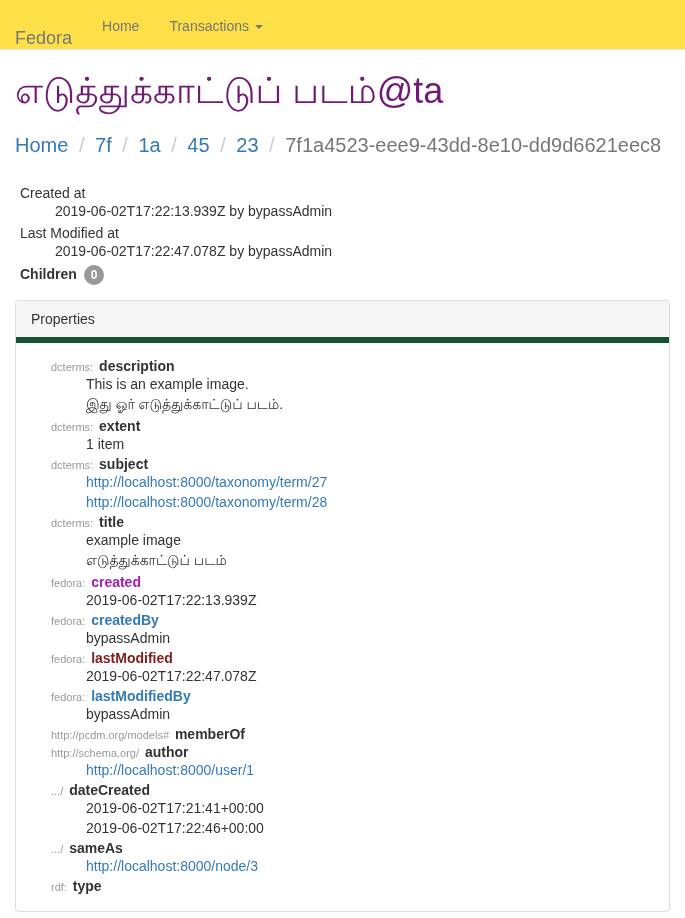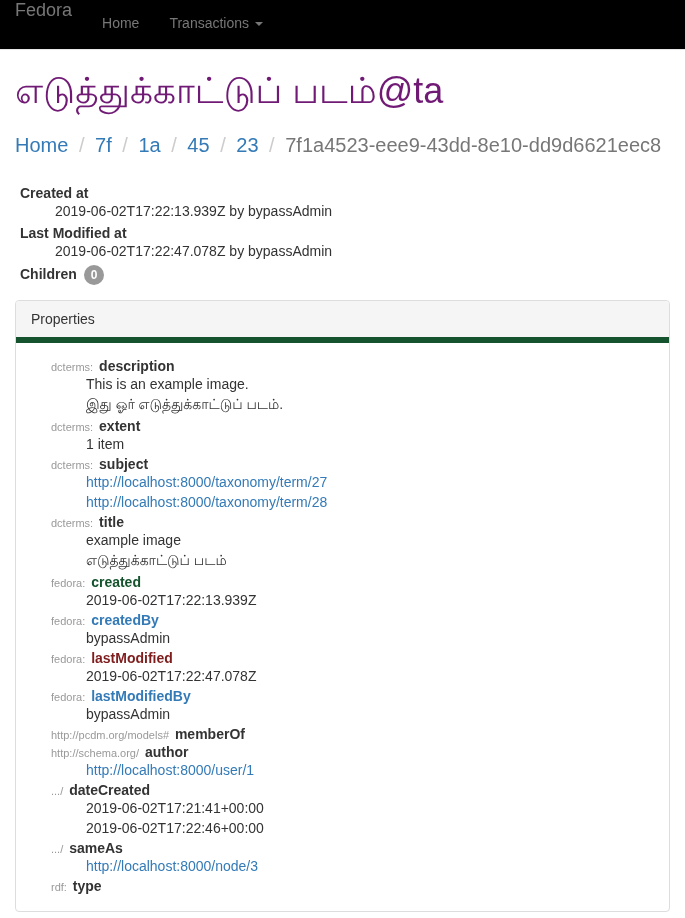--- a/index.html
+++ b/index.html
@@ -4,25 +4,25 @@
   <style>
     * { box-sizing: border-box; margin: 0; padding: 0; }
     body {
       font-family: "Helvetica Neue", Helvetica, Arial, sans-serif;
       font-size: 14px;
       color: #333;
       background: #fff;
       width: 685px;
     }
     .navbar {
-      background: #000000;
+      background: #fde047;
       border-bottom: 1px solid #e7e7e7;
       padding: 0 15px;
       display: flex;
-      align-items: flex-start;
+      align-items: flex-end;
       height: 50px;
     }
     .navbar-brand {
       color: #777;
       font-size: 18px;
       padding-right: 15px;
     }
     .navbar-link {
       color: #777;
       padding: 15px;
@@ -67,21 +67,21 @@
       padding: 0 5px;
     }
     .breadcrumb-item.active {
       color: #777;
     }
     .meta-block {
       margin-bottom: 15px;
       padding: 0 5px;
     }
     .meta-label {
-      font-weight: 700;
+      font-weight: 400;
       margin-top: 6px;
     }
     .meta-value {
       padding-left: 35px;
       margin: 2px 0;
     }
     .children-label {
       font-weight: 700;
       display: inline-block;
     }
@@ -207,21 +207,21 @@
 
         <div class="prop-row">
           <span class="prop-prefix">dcterms:</span>
           <span class="prop-name">title</span>
         </div>
         <div class="prop-value">example image</div>
         <div class="prop-value">எடுத்துக்காட்டுப் படம்</div>
 
         <div class="prop-row">
           <span class="prop-prefix">fedora:</span>
-          <span class="prop-name" style="color:#14532d;">created</span>
+          <span class="prop-name" style="color:#a21caf;">created</span>
         </div>
         <div class="prop-value">2019-06-02T17:22:13.939Z</div>
 
         <div class="prop-row">
           <span class="prop-prefix">fedora:</span>
           <span class="prop-name" style="color:#337ab7;">createdBy</span>
         </div>
         <div class="prop-value">bypassAdmin</div>
 
         <div class="prop-row">

